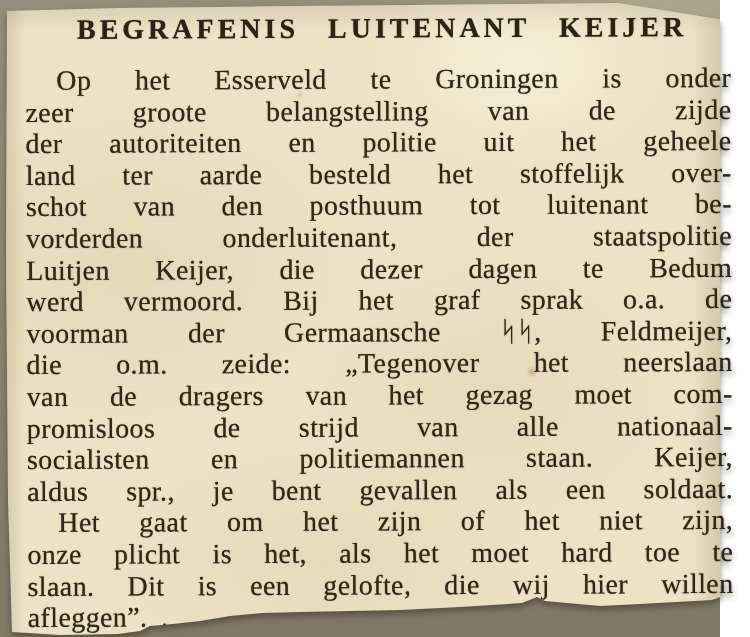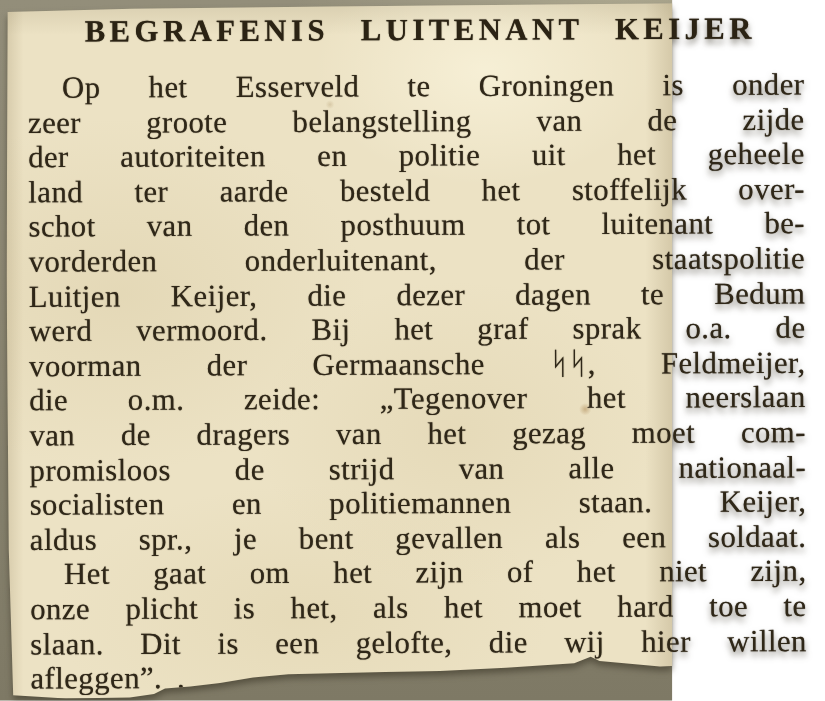--- a/index.html
+++ b/index.html
@@ -5,21 +5,21 @@
   html, body {
     margin: 0;
     padding: 0;
     width: 750px;
     height: 637px;
     overflow: hidden;
     font-family: "Liberation Serif", "DejaVu Serif", serif;
   }
   .scene {
     position: relative;
-    width: 611px;
+    width: 720px;
     height: 637px;
     background:
       radial-gradient(ellipse 420px 260px at 92% 2%, rgba(193,188,160,0.55), rgba(193,188,160,0) 70%),
       linear-gradient(180deg, #938e7a 0%, #8b8672 45%, #7e7965 100%);
   }
   .paper-wrap {
     position: absolute;
     inset: 0;
     filter: drop-shadow(0 4px 3px rgba(55,50,35,0.55));
   }

